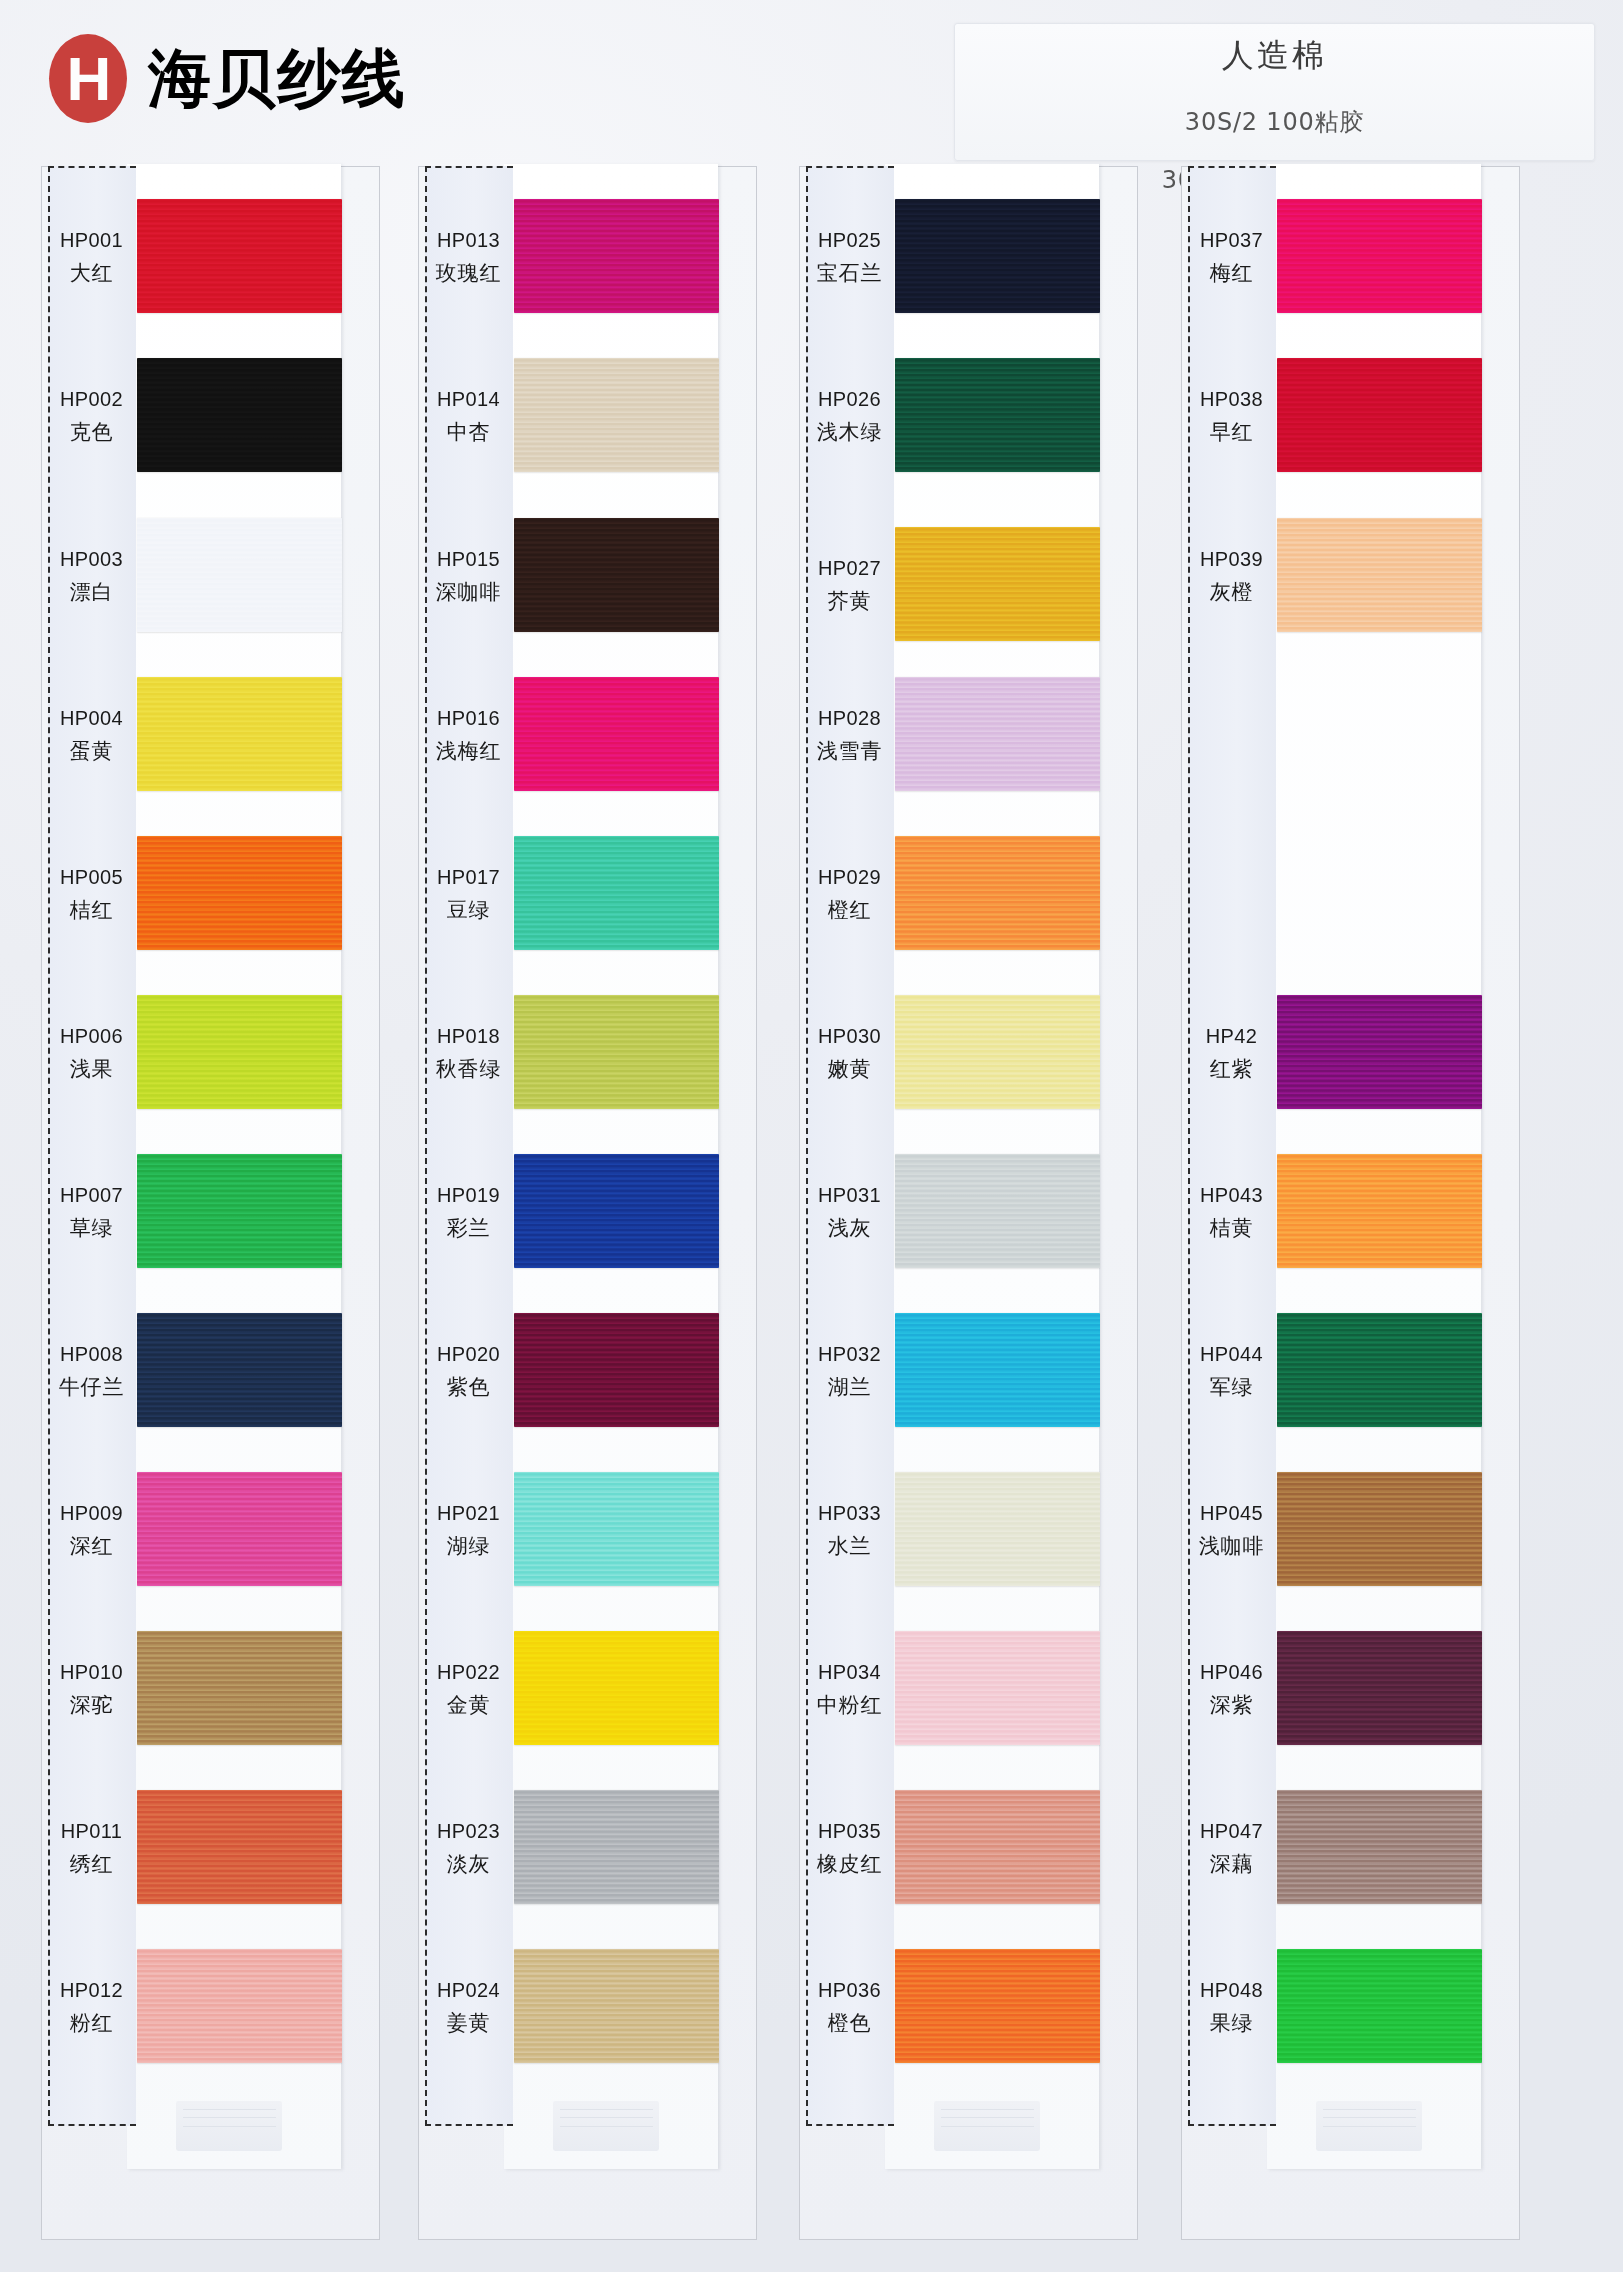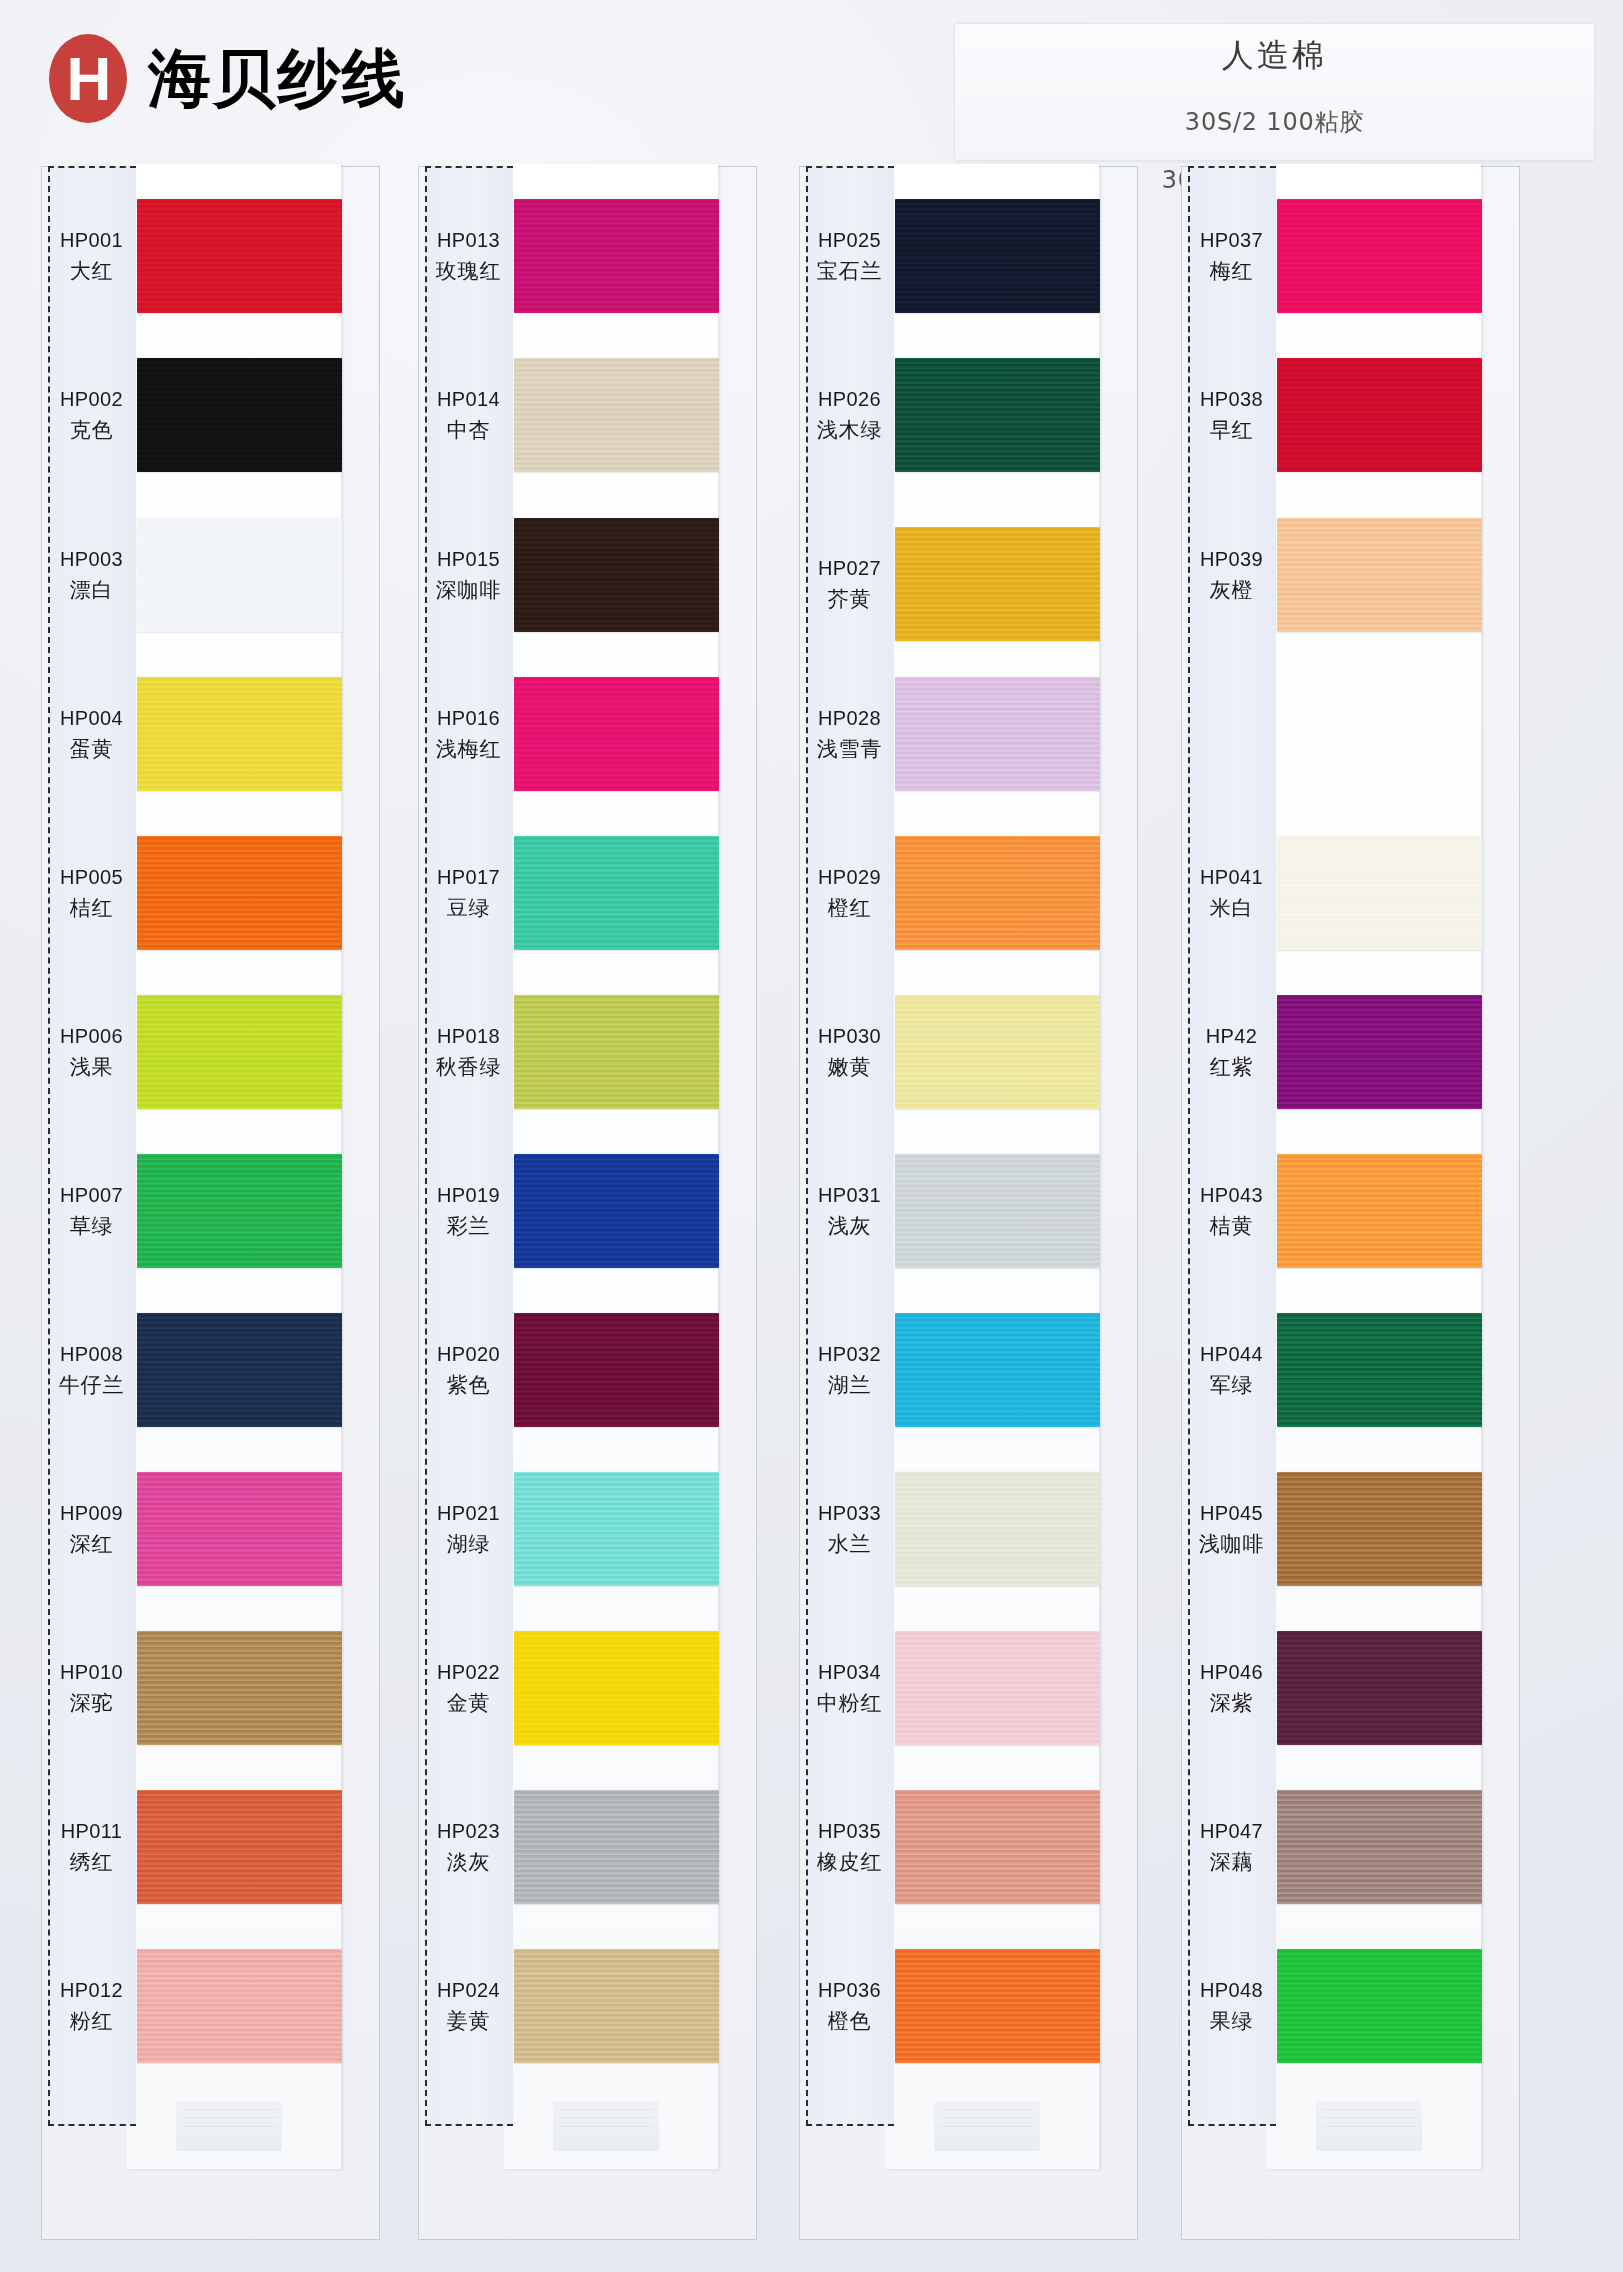--- a/index.html
+++ b/index.html
@@ -89,21 +89,21 @@
 
   
   .row{ position:absolute; left:0; width:341px; height:159px; }
   .row-label{
     position:absolute; left:6.5px; top:0; width:88px; height:159px;
     display:flex; flex-direction:column; justify-content:center; align-items:center;
     color:#1a1a1a; line-height:1.35;
   }
   .code{ font-size:20px; letter-spacing:0.4px; font-family:"Liberation Sans",sans-serif; }
   .cname{ font-size:21px; margin-top:4.9px; letter-spacing:0.8px;
-    font-family:Liberation Mono, monospace; }
+    font-family:Liberation Serif, serif; }
 
   .swatch-wrap{
     position:absolute; left:96px; top:21px; width:205px; height:114px;
   }
   .swatch{
     position:absolute; inset:0;
     border-radius:0.8px;
     box-shadow:0 0.8px 1.6px rgba(0,0,0,0.10);
   }
   
@@ -535,29 +535,20 @@
       </div>
       <div class="row" style="top: 343px;">
         <div class="row-label">
           <div class="code">HP039</div>
           <div class="cname">灰橙</div>
         </div>
         <div class="swatch-wrap">
           <div class="swatch" style="background: rgb(246, 198, 154);"></div>
         </div>
       </div>
-      <div class="row" style="top: 661px;">
-        <div class="row-label">
-          <div class="code">HP041</div>
-          <div class="cname">米白</div>
-        </div>
-        <div class="swatch-wrap">
-          <div class="swatch" style="background: rgb(246, 244, 234);"></div>
-        </div>
-      </div>
       <div class="row" style="top: 820px;">
         <div class="row-label">
           <div class="code">HP42</div>
           <div class="cname">红紫</div>
         </div>
         <div class="swatch-wrap">
           <div class="swatch" style="background: rgb(132, 17, 126);"></div>
         </div>
       </div>
       <div class="row" style="top: 979px;">

